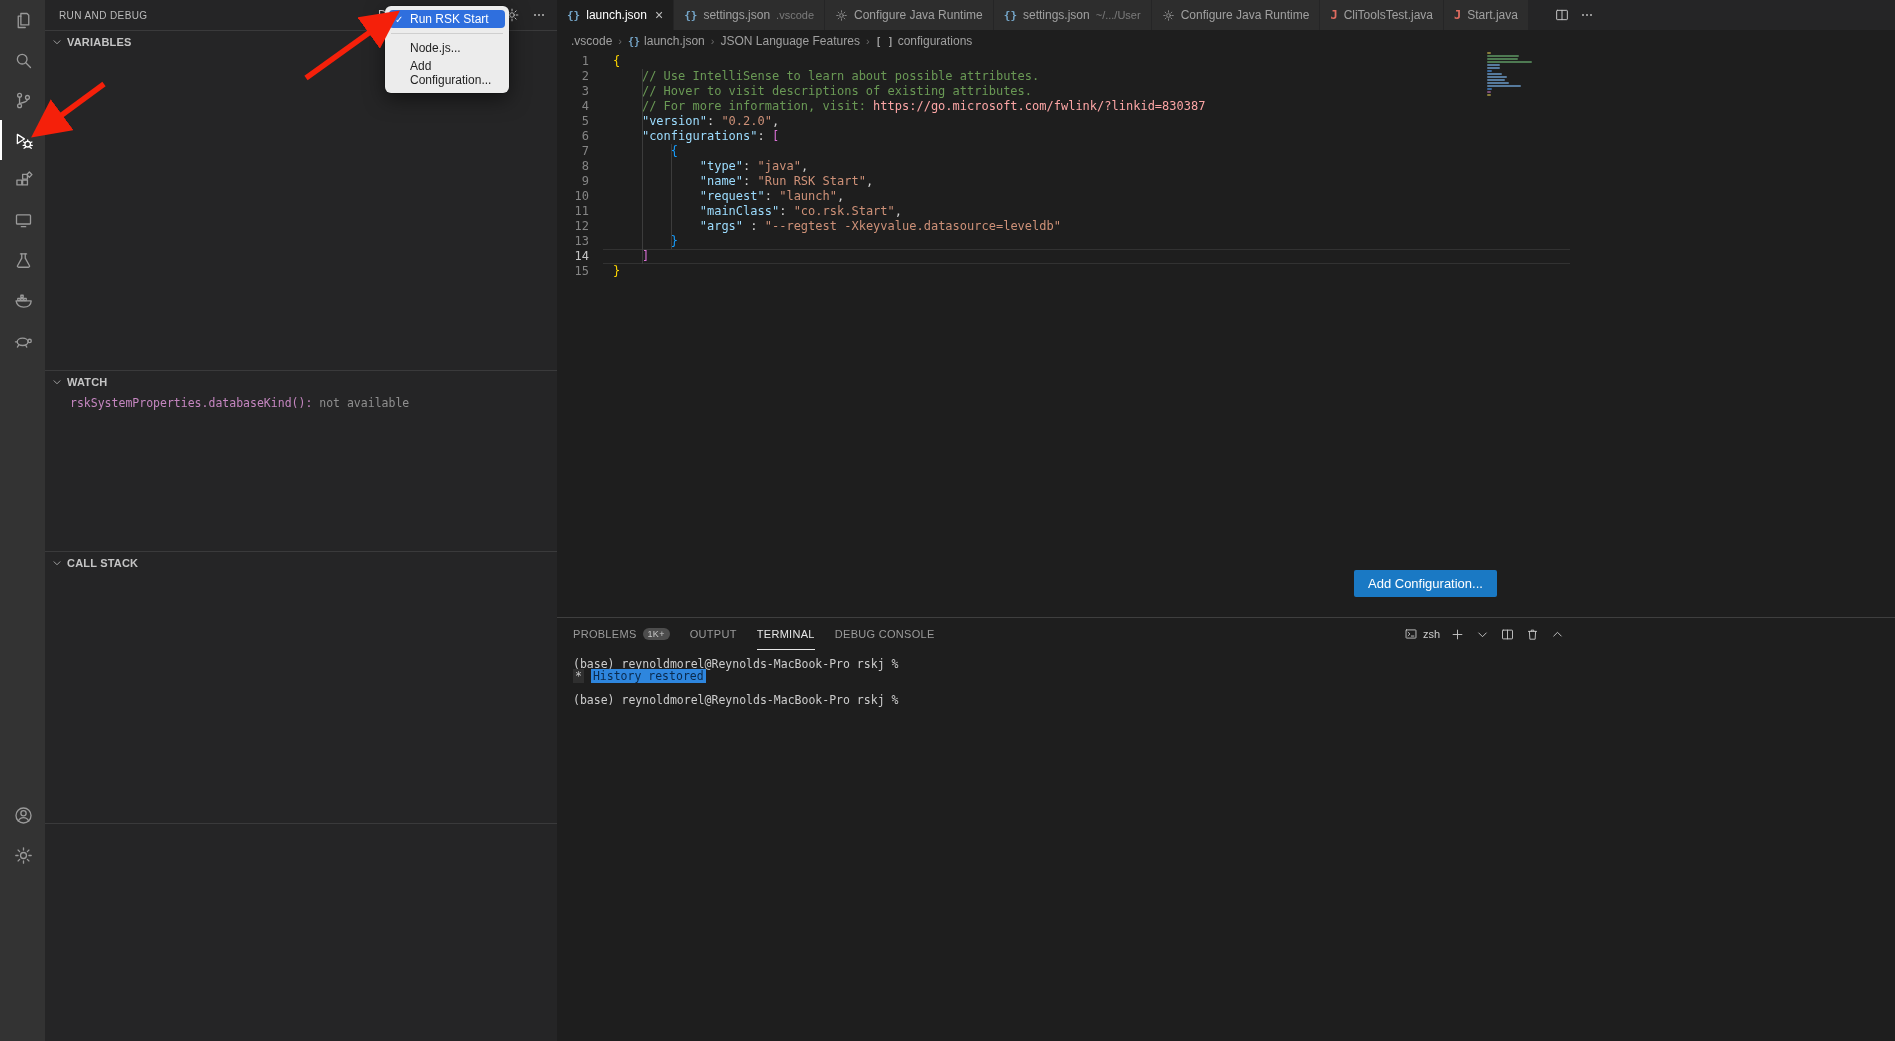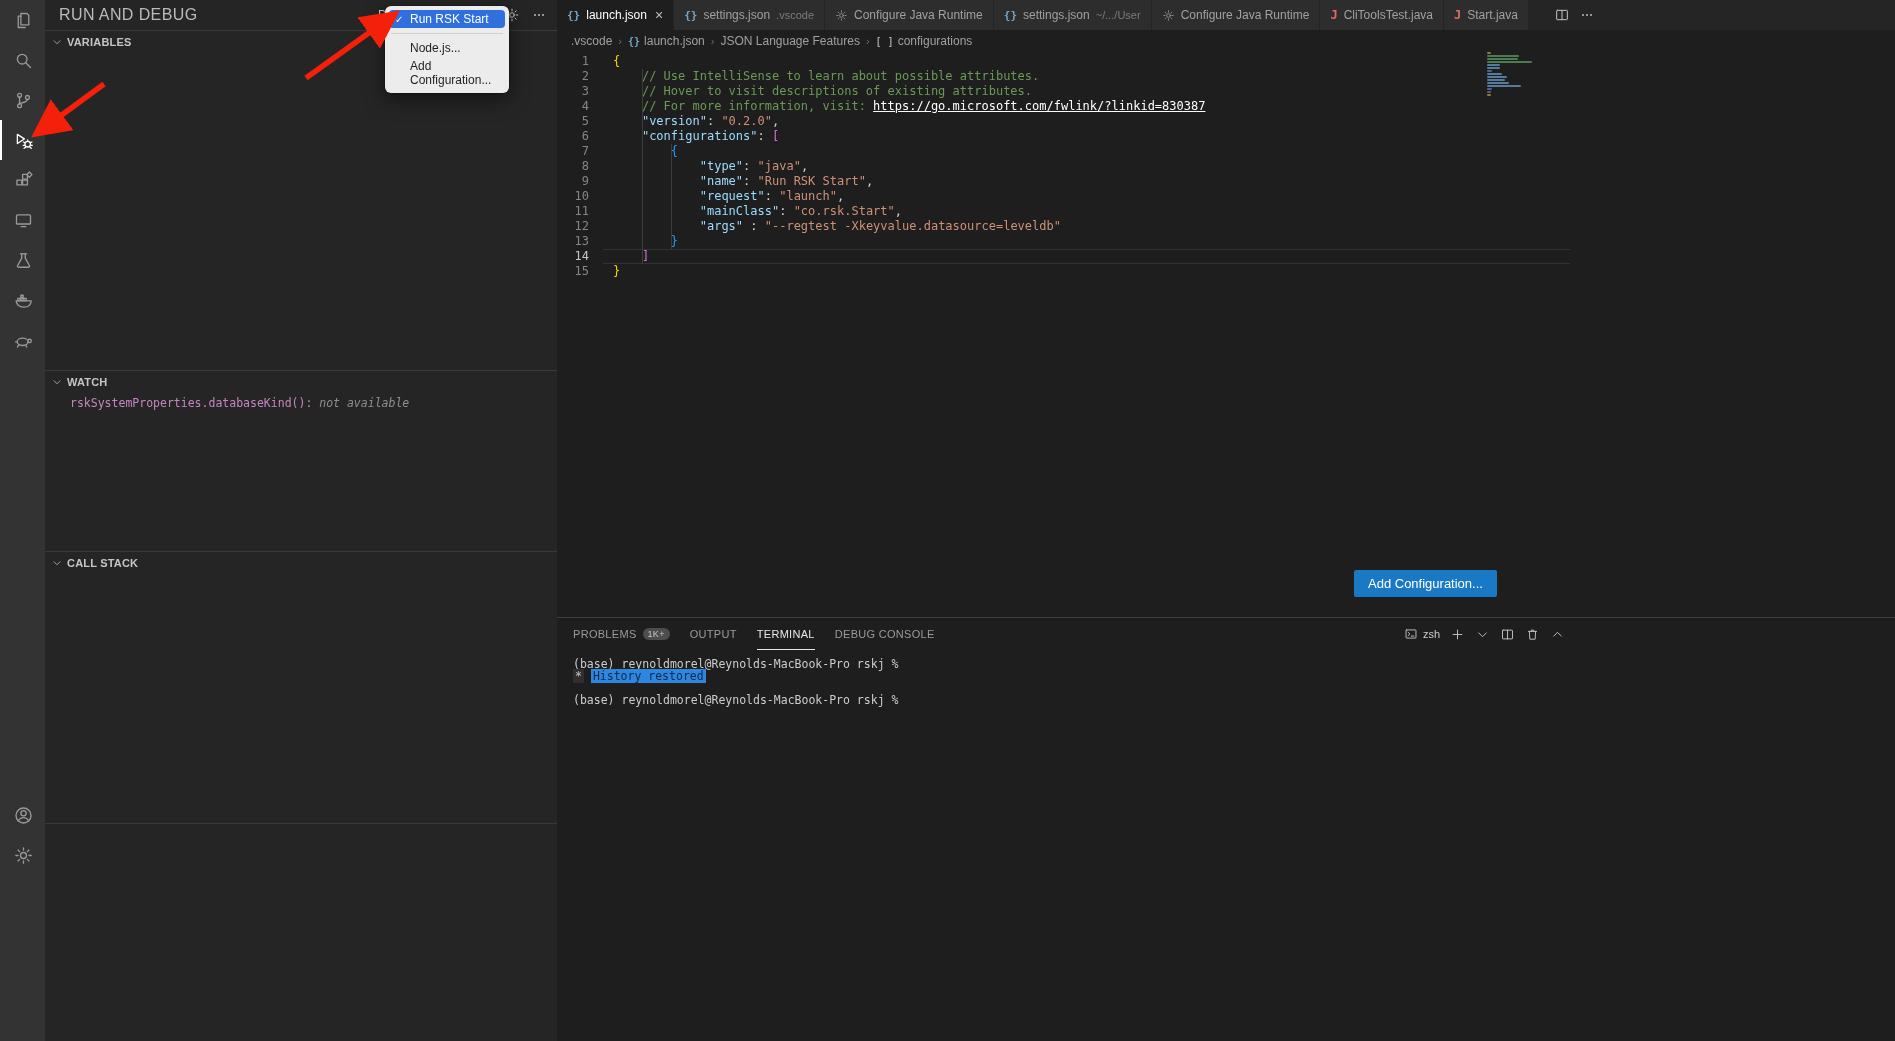--- a/index.html
+++ b/index.html
@@ -12,34 +12,34 @@
   
   .activitybar{width:45px;flex:none;background:#333333;position:relative;z-index:1}
   .ab-item{height:40px;display:flex;align-items:center;justify-content:center;color:#9a9a9a;border-left:2px solid transparent;cursor:pointer}
   .ab-item.active{color:#ffffff;border-left-color:#ffffff}
   .ab-item svg{width:21px;height:21px}
   .ab-group-bottom{position:absolute;top:795px;left:0;width:100%}
 
   
   .sidebar{width:512px;flex:none;background:#252526;display:flex;flex-direction:column;font-size:12px;position:relative;z-index:1}
   .sidebar-titlebar{height:30px;flex:none;display:flex;align-items:center;padding:0 14px;position:relative}
-  .sidebar-title{font-size:16px;color:#bbbbbb;letter-spacing:.4px}
+  .sidebar-title{font-size:10px;color:#bbbbbb;letter-spacing:.4px}
   .hidden-config-label{position:absolute;left:333px;top:8px;color:#cccccc;font-size:12px}
   .sb-actions{position:absolute;right:10px;top:0;height:30px;display:flex;align-items:center;gap:11px;color:#c5c5c5}
   .sb-actions .icon svg{width:16px;height:16px}
   .sb-section{border-top:1px solid rgba(204,204,204,.13);display:flex;flex-direction:column}
   .sb-section-header{height:22px;flex:none;display:flex;align-items:center;gap:4px;padding:0 6px;font-size:11px;font-weight:bold;color:#c5c5c5;cursor:pointer;letter-spacing:.2px}
   .sb-section-header .icon svg{width:12px;height:12px}
   .sb-sec-variables{height:340px}
   .sb-sec-watch{height:181px}
   .sb-sec-callstack{height:272px}
   .sb-sec-breakpoints{flex:1}
   .watch-row{padding:3px 8px 0 25px;font-family:"DejaVu Sans Mono",monospace;font-size:11.5px;white-space:pre;cursor:pointer}
   .watch-expr{color:#c586c0}
-  .watch-val{color:#8f8f8f;font-style:italic}
+  .watch-val{color:#8f8f8f;}
   .bp-row{display:flex;align-items:center;gap:7px;padding:3px 8px 0 19px;cursor:pointer}
   .bp-checkbox{width:14px;height:14px;border:1px solid #b5b5b5;border-radius:3px;background:transparent;flex:none}
   .bp-label{font-size:12px;color:#cccccc}
 
   
   .main{flex:1;display:flex;flex-direction:column;min-width:0;z-index:1}
   .tabbar{height:30px;flex:none;background:#252526;display:flex;align-items:stretch;position:relative}
   .tabs-container{display:flex}
   .tab{display:flex;align-items:center;gap:6px;padding:0 10px;background:#2d2d2d;color:#a0a0a0;font-size:12px;border-right:1px solid #252526;cursor:pointer;white-space:nowrap}
   .tab.active{background:#1e1e1e;color:#ffffff}
@@ -61,21 +61,21 @@
 
   .codearea{flex:1;position:relative;background:#1e1e1e;overflow:hidden}
   .codelines{position:absolute;top:2px;left:0;right:325px;font-family:"DejaVu Sans Mono",monospace;font-size:12px;line-height:15px}
   .cl{display:flex;height:15px;white-space:pre;cursor:text}
   .cl .gut{width:46px;flex:none;text-align:right;padding-right:14px;color:#858585}
   .cl.current .gut{color:#c6c6c6}
   .cl .src{flex:1;padding-left:10px}
   .cl.current .src{box-shadow:inset 0 1px 0 #323232, inset 0 -1px 0 #323232}
   .tk-plain{color:#d4d4d4}
   .tk-comment{color:#6a9955}
-  .tk-link{color:#ffffff;text-decoration:underline}
+  .tk-link{color:#fca5a5;}
   .tk-key{color:#9cdcfe}
   .tk-str{color:#ce9178}
   .tk-punct{color:#d4d4d4}
   .tk-b1{color:#ffd700}
   .tk-b2{color:#da70d6}
   .tk-b3{color:#179fff}
   .indent-guide{position:absolute;width:1px;background:#3c3c3c}
   .minimap{position:absolute;top:0;left:930px;width:62px;cursor:pointer}
   .mm-row{height:2px;margin-bottom:1px;border-radius:1px}
   .add-config-btn{position:absolute;left:797px;top:518px;background:#1a79c4;color:#ffffff;font-size:13px;padding:6px 14px;border:none;border-radius:2px;cursor:pointer;font-family:"Liberation Sans",sans-serif}

